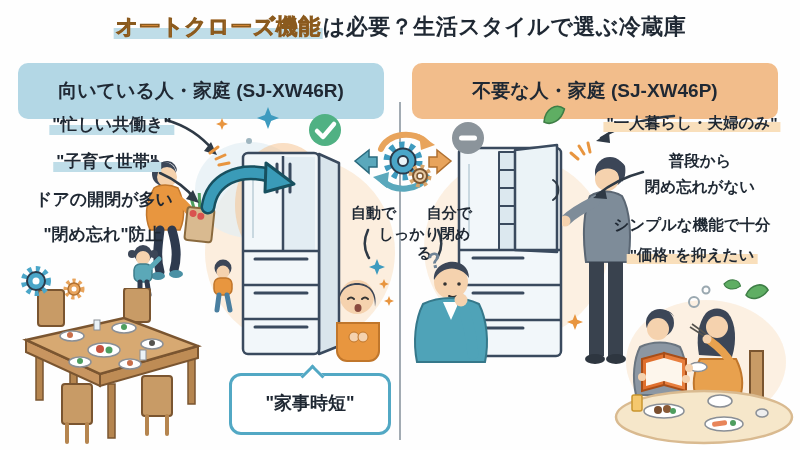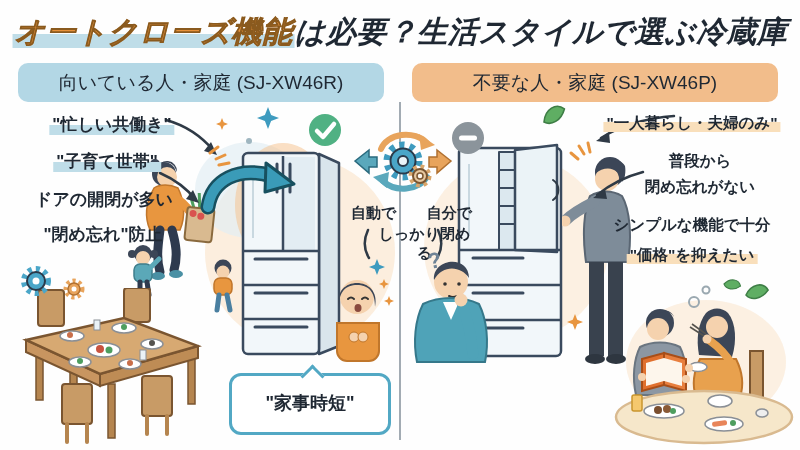--- a/index.html
+++ b/index.html
@@ -1,26 +1,26 @@
 <!DOCTYPE html>
 <html style="--c-title_orange: #e8913a; --c-highlight_blue: #bfdde8; --c-highlight_orange: #f9dfbb; --c-header_blue_bg: #b3d7e5; --c-header_orange_bg: #f2bd8b; --c-text_dark: #1f2833; --c-divider_gray: #a2abb3; --c-teal: #3a9bb8; --c-teal_dark: #17505f; --c-green_check: #50b183; --c-gray_minus: #8b949b; --c-orange_accent: #e8a45c; --c-bubble_teal_border: #52a8c4; --c-bubble_orange_border: #e09a5a;"><head>
 <meta charset="utf-8">
 <style>
   html,body{margin:0;padding:0;background:#fff;}
   .stage{position:relative;width:800px;height:450px;overflow:hidden;background:#fefefe;
          font-family:"Liberation Sans","DejaVu Sans",sans-serif;color:var(--c-text_dark,#1f2833);}
   .abs{position:absolute;}
   .title{position:absolute;top:12px;left:50%;transform:translateX(-50%);white-space:nowrap;
-         font-size:30px;font-weight:800;letter-spacing:.5px;font-style:italic;}
+         font-size:22px;font-weight:800;letter-spacing:.5px;}
   .t-hl{color:var(--c-title_orange,#e8913a);-webkit-text-stroke:.8px #8a5a1e;
         background:linear-gradient(to top,var(--c-highlight_blue,#bfdde8) 42%,transparent 42%);
         padding:0 2px;}
-  .pill{position:absolute;top:63px;width:366px;height:39px;border-radius:10px;
+  .pill{position:absolute;top:63px;width:366px;height:56px;border-radius:10px;
         display:flex;align-items:center;justify-content:center;
-        font-size:19px;font-weight:400;}
+        font-size:19px;font-weight:700;}
   .pill-l{left:18px;background:var(--c-header_blue_bg,#b3d7e5);}
   .pill-r{left:412px;background:var(--c-header_orange_bg,#f2bd8b);}
   .divider{position:absolute;left:399px;top:102px;width:2px;height:338px;background:var(--c-divider_gray,#a2abb3);}
   .pt{position:absolute;transform:translateX(-50%);white-space:nowrap;font-weight:800;
       font-size:17px;line-height:1.25;}
   .pt.sm{font-size:15.5px;}
   .hl-b{background:linear-gradient(to top,var(--c-highlight_blue,#bfdde8) 48%,transparent 48%);padding:0 3px;}
   .hl-o{background:linear-gradient(to top,var(--c-highlight_orange,#f9dfbb) 52%,transparent 52%);padding:0 3px;}
   .center-cap{position:absolute;left:338px;top:204px;width:134px;font-size:15px;font-weight:800;}
   .center-cap .row1{display:flex;justify-content:space-between;margin-left:13px;}

